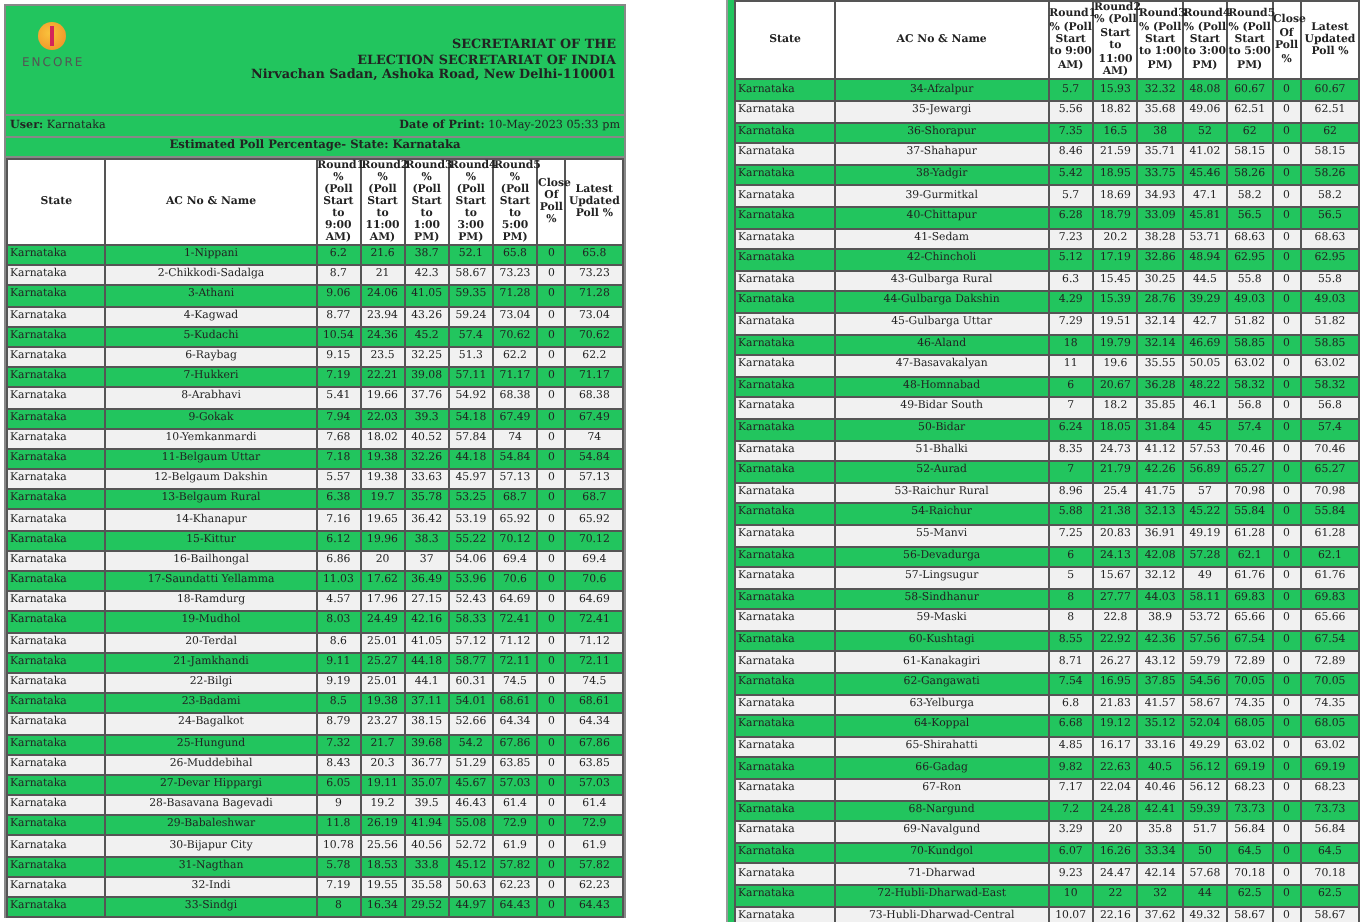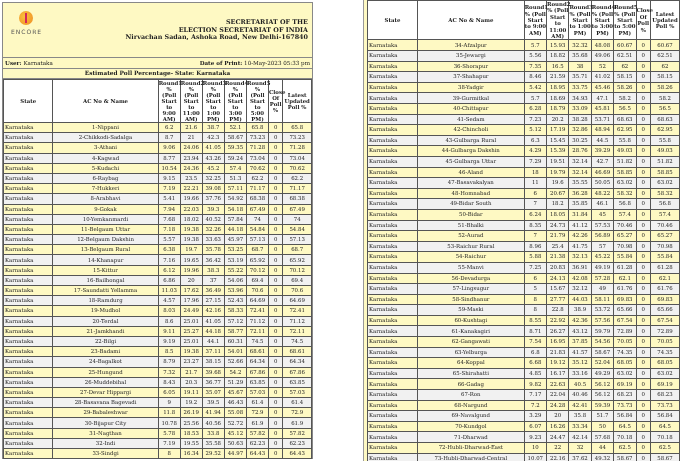--- a/index.html
+++ b/index.html
@@ -1,17 +1,17 @@
 <!DOCTYPE html>
 <html><head>
 <meta charset="utf-8">
 <style>
   html, body { margin:0; padding:0; background:#fff; }
   body { width:680px; height:461px; position:relative; overflow:hidden; font-family:"DejaVu Serif", serif; color:#222; }
-  .page { position:absolute; background:#fef9c3; }
+  .page { position:absolute; background:#22c55e; }
   #left { left:2px; top:2px; width:311px; height:457px; border:1px solid #888; box-sizing:border-box; }
   #right { left:363px; top:0px; width:317px; height:461px; border-left:1px solid #999; box-sizing:border-box; padding-left:3px; }
   .hdr { height:54px; position:relative; border-bottom:1px solid #888; }
   .logo { position:absolute; left:8px; top:8px; width:30px; text-align:center; }
   .logo-mark { width:14px; height:14px; border-radius:50%; margin:0 auto; background:radial-gradient(circle at 40% 40%, #f9c23c, #f08a24); position:relative; }
   .logo-mark::after { content:""; position:absolute; left:6px; top:2px; width:2px; height:10px; background:#d4245a; }
   .logo-text { font-family:"DejaVu Sans", sans-serif; font-size:6px; letter-spacing:1px; color:#555; margin-top:3px; }
   .org { position:absolute; right:4px; top:16px; text-align:right; font-weight:bold; font-size:6.4px; line-height:7.6px; }
   .userbar { height:10px; border-bottom:1px solid #888; font-size:5.6px; line-height:10px; padding:0 2px; display:flex; justify-content:space-between; }
   .userbar b { font-weight:bold; }
@@ -31,21 +31,21 @@
 
 <div class="page" id="left">
   <div class="hdr">
     <div class="logo">
       <div class="logo-mark"></div>
       <div class="logo-text">ENCORE</div>
     </div>
     <div class="org">
       <div>SECRETARIAT OF THE</div>
       <div>ELECTION SECRETARIAT OF INDIA</div>
-      <div>Nirvachan Sadan, Ashoka Road, New Delhi-167840</div>
+      <div>Nirvachan Sadan, Ashoka Road, New Delhi-110001</div>
     </div>
   </div>
   <div class="userbar">
     <span><b>User:</b> <span>Karnataka</span></span>
     <span><b>Date of Print:</b> <span>10-May-2023 05:33 pm</span></span>
   </div>
   <div class="subtitle">Estimated Poll Percentage- State: Karnataka</div>
   <table>
     <thead>
         <tr class="hrow">

